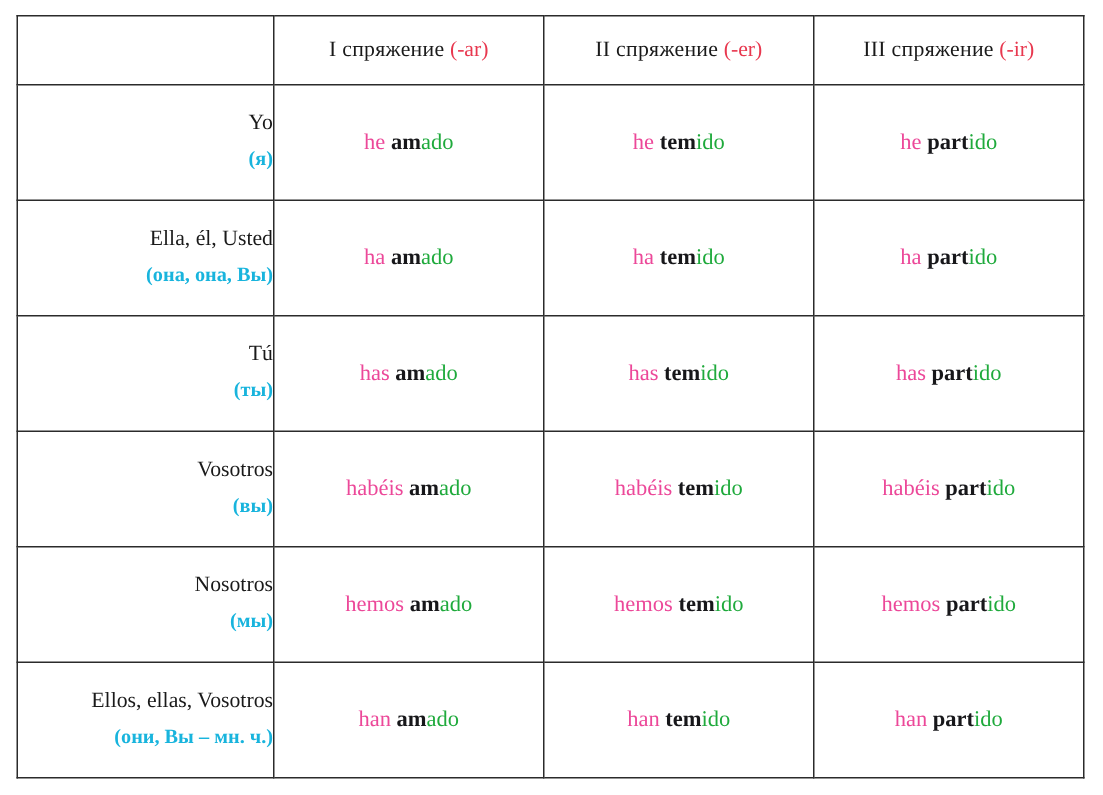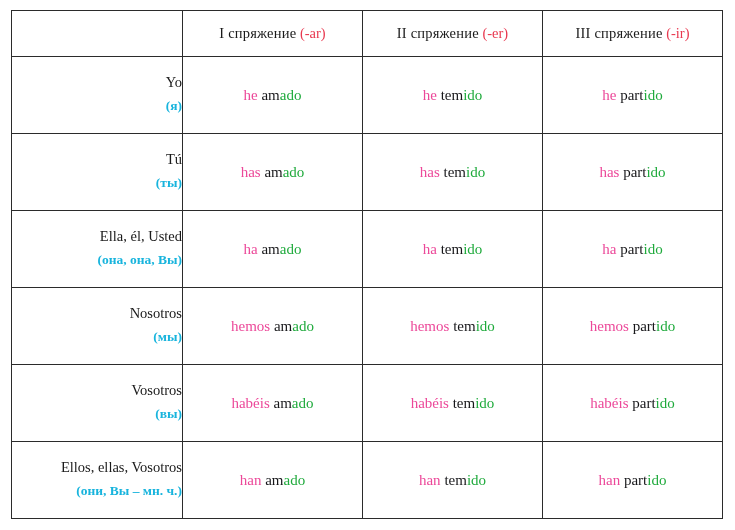--- a/index.html
+++ b/index.html
@@ -72,21 +72,21 @@
   
   .verb-cell {
     height: 76px;
     text-align: center;
     white-space: nowrap;
     font-size: 15px;
   }
   .verb-aux { color: #ec4899; }
   .verb-stem {
     color: #17171a;
-    font-weight: normal;
+    font-weight: bold;
   }
   .verb-suffix { color: #1faa3c; }
   .verb-sp { color: #1faa3c; }
 </style>
 </head>
 <body>
 
 <table id="conj-table">
   <colgroup>
     <col class="c-pronoun">
@@ -116,56 +116,56 @@
         <span class="pronoun-es">Yo</span>
         <span class="pronoun-ru">(я)</span>
       </td>
       <td class="verb-cell"><span class="verb-aux">he</span><span class="verb-sp">&nbsp;</span><span class="verb-stem">am</span><span class="verb-suffix">ado</span></td>
       <td class="verb-cell"><span class="verb-aux">he</span><span class="verb-sp">&nbsp;</span><span class="verb-stem">tem</span><span class="verb-suffix">ido</span></td>
       <td class="verb-cell"><span class="verb-aux">he</span><span class="verb-sp">&nbsp;</span><span class="verb-stem">part</span><span class="verb-suffix">ido</span></td>
     </tr>
 
     <tr>
       <td class="pronoun-cell">
+        <span class="pronoun-es">Ella, él, Usted</span>
+        <span class="pronoun-ru">(она, она, Вы)</span>
+      </td>
+      <td class="verb-cell"><span class="verb-aux">ha</span><span class="verb-sp">&nbsp;</span><span class="verb-stem">am</span><span class="verb-suffix">ado</span></td>
+      <td class="verb-cell"><span class="verb-aux">ha</span><span class="verb-sp">&nbsp;</span><span class="verb-stem">tem</span><span class="verb-suffix">ido</span></td>
+      <td class="verb-cell"><span class="verb-aux">ha</span><span class="verb-sp">&nbsp;</span><span class="verb-stem">part</span><span class="verb-suffix">ido</span></td>
+    </tr>
+
+    <tr>
+      <td class="pronoun-cell">
         <span class="pronoun-es">Tú</span>
         <span class="pronoun-ru">(ты)</span>
       </td>
       <td class="verb-cell"><span class="verb-aux">has</span><span class="verb-sp">&nbsp;</span><span class="verb-stem">am</span><span class="verb-suffix">ado</span></td>
       <td class="verb-cell"><span class="verb-aux">has</span><span class="verb-sp">&nbsp;</span><span class="verb-stem">tem</span><span class="verb-suffix">ido</span></td>
       <td class="verb-cell"><span class="verb-aux">has</span><span class="verb-sp">&nbsp;</span><span class="verb-stem">part</span><span class="verb-suffix">ido</span></td>
     </tr>
 
     <tr>
       <td class="pronoun-cell">
-        <span class="pronoun-es">Ella, él, Usted</span>
-        <span class="pronoun-ru">(она, она, Вы)</span>
+        <span class="pronoun-es">Vosotros</span>
+        <span class="pronoun-ru">(вы)</span>
       </td>
-      <td class="verb-cell"><span class="verb-aux">ha</span><span class="verb-sp">&nbsp;</span><span class="verb-stem">am</span><span class="verb-suffix">ado</span></td>
-      <td class="verb-cell"><span class="verb-aux">ha</span><span class="verb-sp">&nbsp;</span><span class="verb-stem">tem</span><span class="verb-suffix">ido</span></td>
-      <td class="verb-cell"><span class="verb-aux">ha</span><span class="verb-sp">&nbsp;</span><span class="verb-stem">part</span><span class="verb-suffix">ido</span></td>
+      <td class="verb-cell"><span class="verb-aux">habéis</span><span class="verb-sp">&nbsp;</span><span class="verb-stem">am</span><span class="verb-suffix">ado</span></td>
+      <td class="verb-cell"><span class="verb-aux">habéis</span><span class="verb-sp">&nbsp;</span><span class="verb-stem">tem</span><span class="verb-suffix">ido</span></td>
+      <td class="verb-cell"><span class="verb-aux">habéis</span><span class="verb-sp">&nbsp;</span><span class="verb-stem">part</span><span class="verb-suffix">ido</span></td>
     </tr>
 
     <tr>
       <td class="pronoun-cell">
         <span class="pronoun-es">Nosotros</span>
         <span class="pronoun-ru">(мы)</span>
       </td>
       <td class="verb-cell"><span class="verb-aux">hemos</span><span class="verb-sp">&nbsp;</span><span class="verb-stem">am</span><span class="verb-suffix">ado</span></td>
       <td class="verb-cell"><span class="verb-aux">hemos</span><span class="verb-sp">&nbsp;</span><span class="verb-stem">tem</span><span class="verb-suffix">ido</span></td>
       <td class="verb-cell"><span class="verb-aux">hemos</span><span class="verb-sp">&nbsp;</span><span class="verb-stem">part</span><span class="verb-suffix">ido</span></td>
-    </tr>
-
-    <tr>
-      <td class="pronoun-cell">
-        <span class="pronoun-es">Vosotros</span>
-        <span class="pronoun-ru">(вы)</span>
-      </td>
-      <td class="verb-cell"><span class="verb-aux">habéis</span><span class="verb-sp">&nbsp;</span><span class="verb-stem">am</span><span class="verb-suffix">ado</span></td>
-      <td class="verb-cell"><span class="verb-aux">habéis</span><span class="verb-sp">&nbsp;</span><span class="verb-stem">tem</span><span class="verb-suffix">ido</span></td>
-      <td class="verb-cell"><span class="verb-aux">habéis</span><span class="verb-sp">&nbsp;</span><span class="verb-stem">part</span><span class="verb-suffix">ido</span></td>
     </tr>
 
     <tr>
       <td class="pronoun-cell">
         <span class="pronoun-es">Ellos, ellas, Vosotros</span>
         <span class="pronoun-ru">(они, Вы – мн. ч.)</span>
       </td>
       <td class="verb-cell"><span class="verb-aux">han</span><span class="verb-sp">&nbsp;</span><span class="verb-stem">am</span><span class="verb-suffix">ado</span></td>
       <td class="verb-cell"><span class="verb-aux">han</span><span class="verb-sp">&nbsp;</span><span class="verb-stem">tem</span><span class="verb-suffix">ido</span></td>
       <td class="verb-cell"><span class="verb-aux">han</span><span class="verb-sp">&nbsp;</span><span class="verb-stem">part</span><span class="verb-suffix">ido</span></td>

